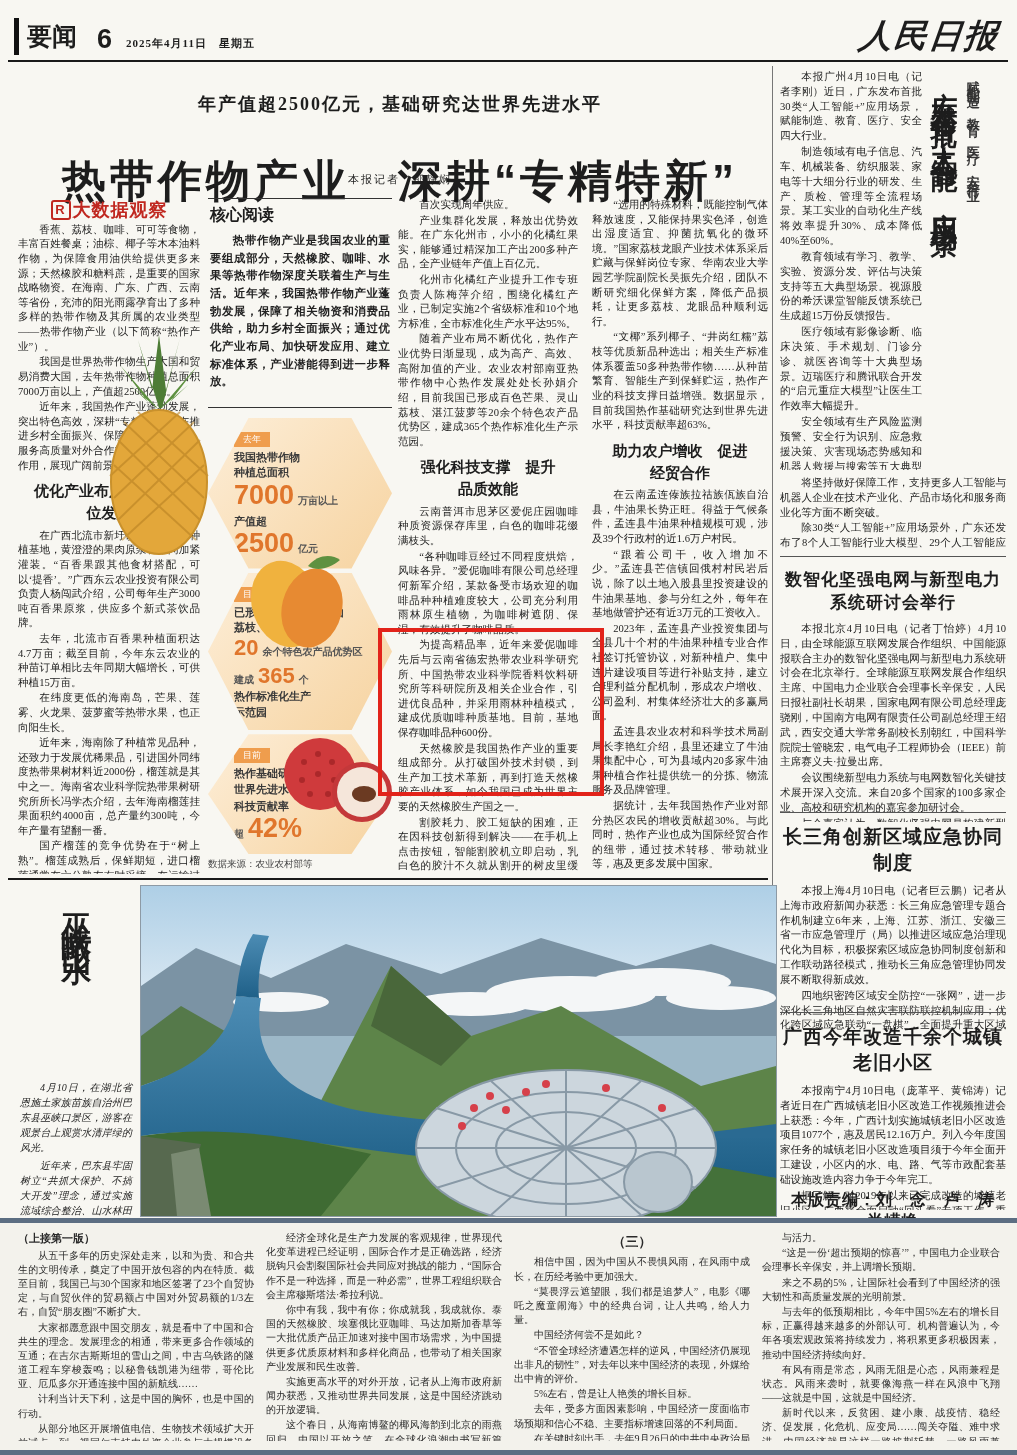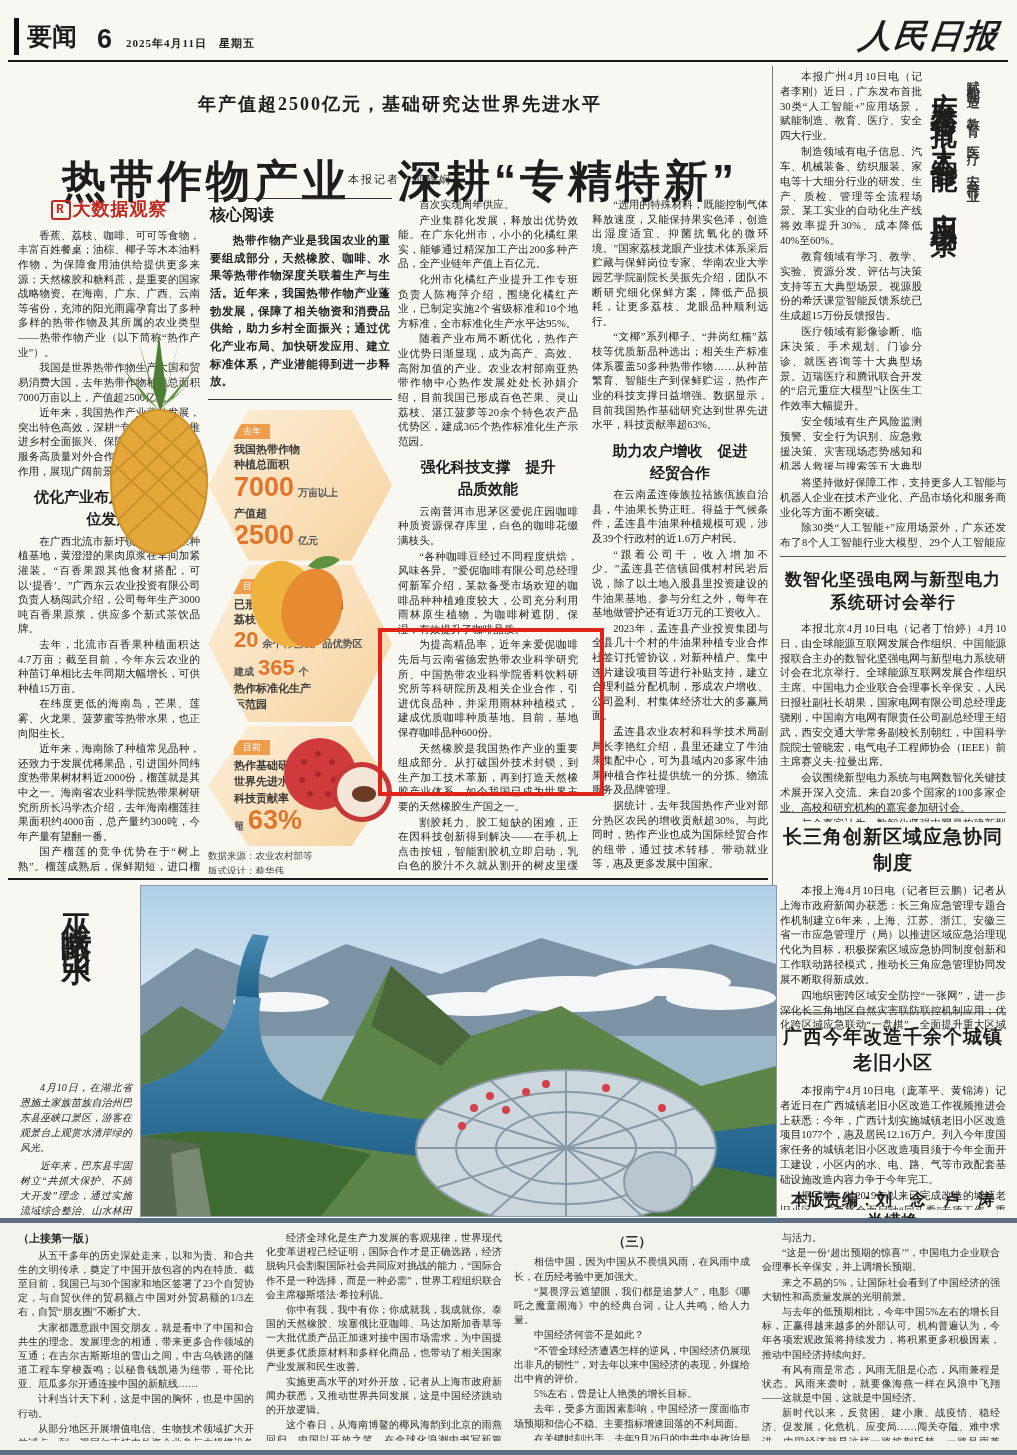--- a/index.html
+++ b/index.html
@@ -17,26 +17,26 @@
             letter-spacing:2px;transform:skewX(-6deg);}
   
   .kicker{font-size:18px;font-weight:bold;text-align:center;letter-spacing:2px;}
   .headline{font-family:"Liberation Sans",sans-serif;font-weight:900;font-size:44px;
             text-align:center;letter-spacing:4px;margin-top:36px;}
   .byline{font-size:11px;text-align:center;letter-spacing:2px;}
   .newscol{font-size:10.6px;line-height:1.38;text-align:justify;overflow:hidden;}
   .newscol p{margin:0 0 1px;text-indent:2em;}
   .subhead{font-family:"Liberation Sans",sans-serif;font-weight:bold;font-size:15px;
            text-align:center;line-height:1.45;margin:7px 16px 5px;text-indent:0!important;}
-  .observe{color:#c02820;font-family:Liberation Mono, monospace;font-weight:bold;font-size:18px;
-           text-align:center;letter-spacing:1px;margin-bottom:6px;}
+  .observe{color:#c02820;font-family:Liberation Sans, sans-serif;font-weight:bold;font-size:18px;
+           text-align:center;letter-spacing:1px;}
   .observe .rlogo{display:inline-block;border:2px solid #c02820;color:#c02820;font-size:13px;
            width:16px;height:16px;line-height:16px;text-align:center;border-radius:3px;
            vertical-align:2px;margin-right:2px;font-style:normal;}
-  .corebox{border-top:1.5px solid #333;border-bottom:1.5px solid #333;padding:6px 2px 8px;}
+  .corebox{border-top:1.5px solid #333;border-bottom:1.5px solid #333;padding:6px 2px 16px;}
   .corebox .coretitle{font-family:"Liberation Sans",sans-serif;font-weight:bold;font-size:16px;margin-bottom:6px;}
   .corebox .coretext{font-size:11.4px;font-weight:bold;line-height:1.55;text-align:justify;text-indent:2em;color:#222;}
   
   .hex{clip-path:polygon(22% 0,78% 0,100% 50%,78% 100%,22% 100%,0 50%);
        background:linear-gradient(135deg,#fdeed8,#f6d3a0);padding:10px 26px;margin:4px 0;}
   .hextag{display:inline-block;background:#ef9d4d;color:#fff;font-family:"Liberation Sans",sans-serif;
           font-size:9px;padding:1px 9px;margin-bottom:3px;}
   .hexline{font-size:11px;font-weight:bold;color:#3a3a3a;line-height:1.4;}
   .bignum{color:#e0762c;font-family:"Liberation Sans",sans-serif;font-weight:bold;font-size:27px;line-height:1.1;}
   .midnum{color:#e0762c;font-family:"Liberation Sans",sans-serif;font-weight:bold;font-size:22px;}
@@ -128,21 +128,21 @@
              <span class="hexunit">个</span></div>
         <div class="hexline">热作标准化生产</div>
         <div class="hexline">示范园</div>
       </div>
       <div class="hex">
         <span class="hextag">目前</span>
         <div class="hexline">热作基础研究达到</div>
         <div class="hexline">世界先进水平</div>
         <div class="hexline" style="margin-top:2px;">科技贡献率</div>
         <div><span class="hexunit">超</span>
-             <span class="bignum">63%</span></div>
+             <span class="bignum">42%</span></div>
       </div>
       <div class="srcline">数据来源：农业农村部等</div>
       <div class="srcline">版式设计：蔡华伟</div>
     </div>
   </div>
 
   <div class="abs newscol" style="left:398px;top:198px;width:180px;height:676px;">
     <div>
         <p>首次实现周年供应。</p>
         <p>产业集群化发展，释放出优势效能。在广东化州市，小小的化橘红果实，能够通过精深加工产出200多种产品，全产业链年产值上百亿元。</p>

